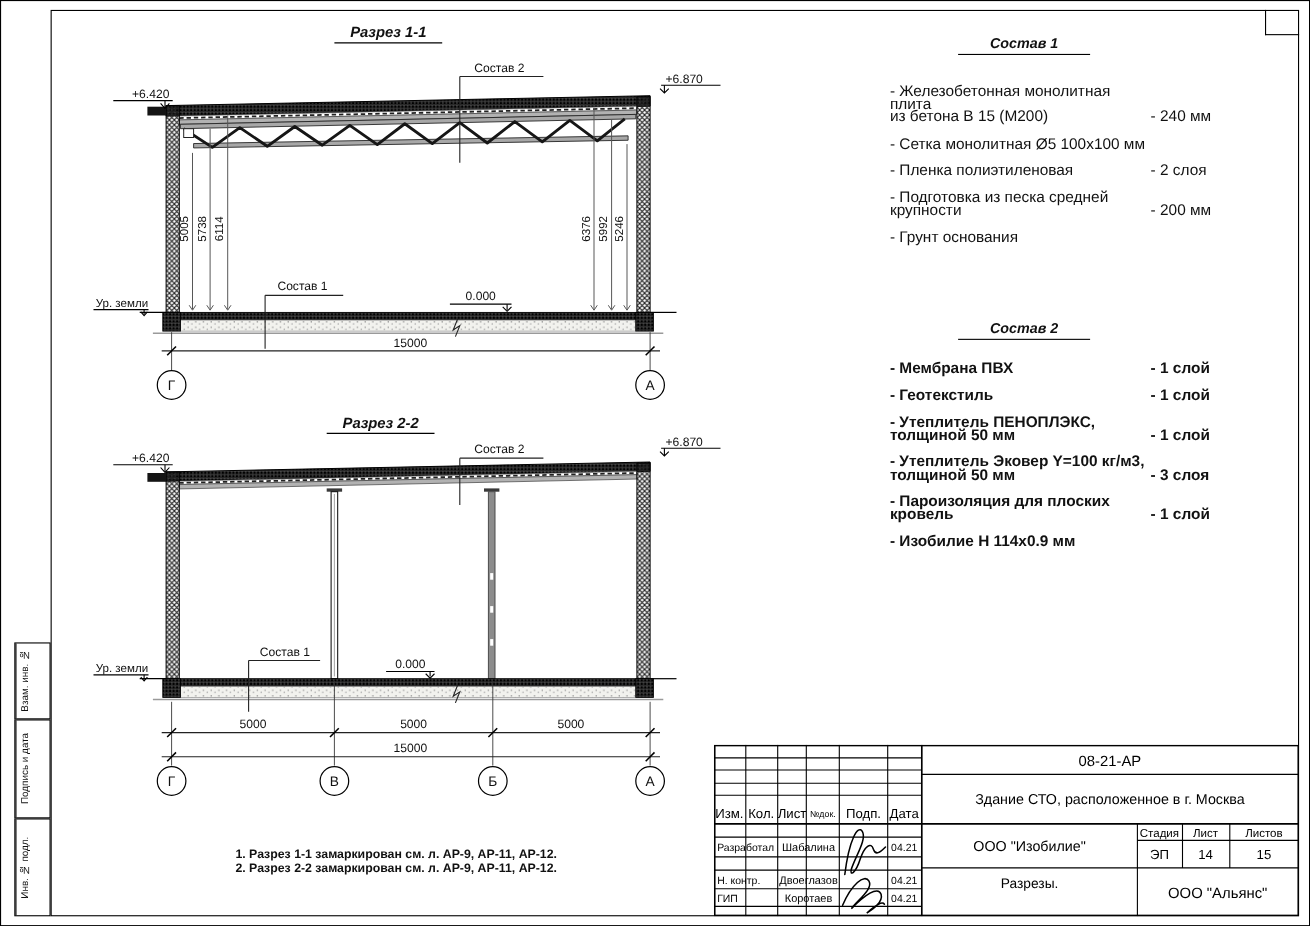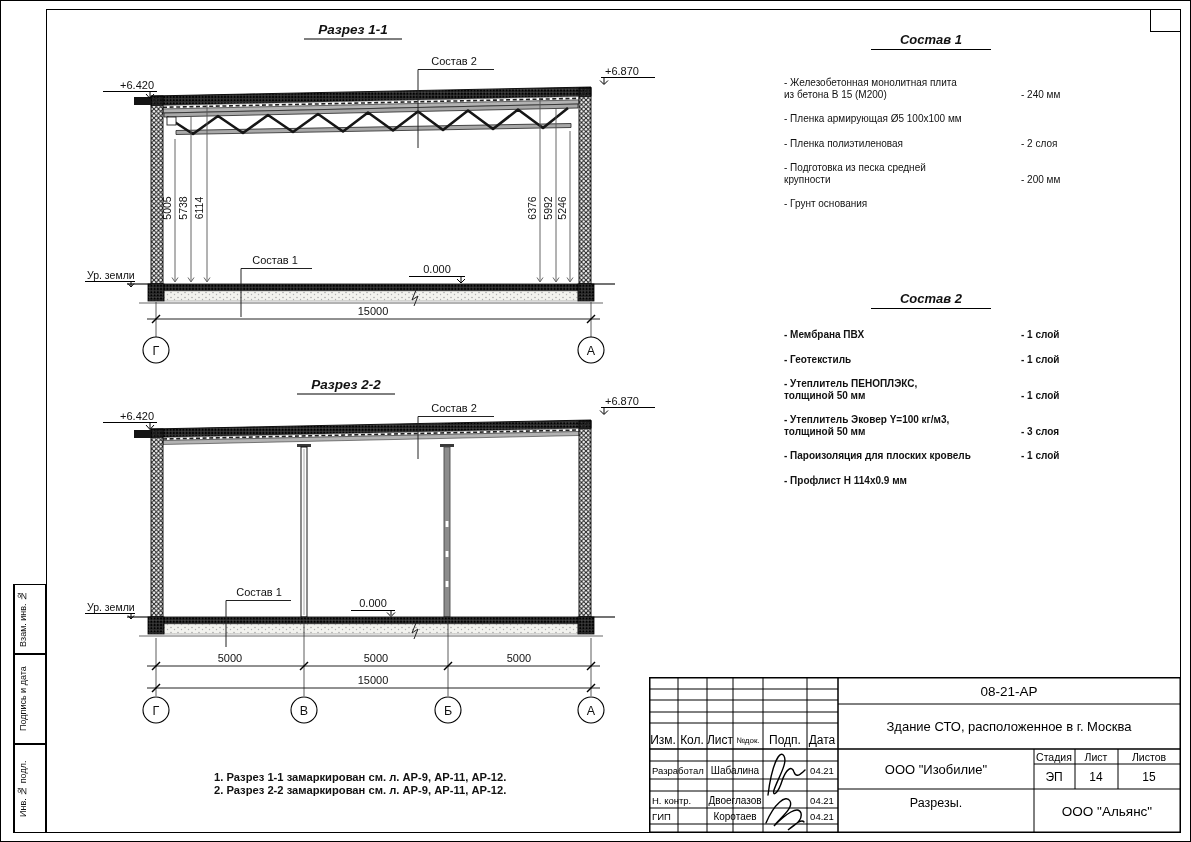--- a/index.html
+++ b/index.html
@@ -18,21 +18,21 @@
   svg text{font-family:"Liberation Sans",sans-serif;fill:#111;}
   .sec-title{font-size:13.5px;font-style:italic;font-weight:bold;}
   .lvl{font-size:11px;}
   .callout{font-size:11px;}
   .dim{font-size:11px;}
   .dimv{font-size:10.5px;}
   .axis{font-size:12.5px;}
   .ground{font-size:10.5px;}
   .list-title{font-size:13px;font-weight:bold;font-style:italic;text-align:center;
     border-bottom:1px solid #000;padding-bottom:2px;width:120px;}
-  .list-items{width:300px;font-size:10px;line-height:11.5px;}
+  .list-items{width:300px;font-size:14px;line-height:11.5px;margin-left:25px;}
   .list-item{display:flex;align-items:flex-end;margin-bottom:13px;}
   .li-name{width:237px;white-space:pre-line;}
   .li-val{width:63px;white-space:nowrap;}
   .notes{font-size:11.2px;line-height:12.8px;white-space:pre-line;font-weight:bold;}
   .tb-svg{left:648px;top:676px;}
   .tb-svg text{fill:#000;}
 </style>
 </head>
 <body>
 
@@ -289,21 +289,21 @@
   </svg>
 
   <div class="abs list-title" style="left:870px;top:31px;">Состав 1</div>
   <div class="abs list-items" style="left:783px;top:76px;">
     <div class="list-item">
       <span class="li-name">- Железобетонная  монолитная плита
 из бетона В 15 (М200)</span>
       <span class="li-val">- 240 мм</span>
     </div>
     <div class="list-item">
-      <span class="li-name">- Пленка армирующая Ø5 100х100 мм</span>
+      <span class="li-name">- Сетка монолитная Ø5 100х100 мм</span>
       <span class="li-val"></span>
     </div>
     <div class="list-item">
       <span class="li-name">- Пленка полиэтиленовая</span>
       <span class="li-val">-  2 слоя</span>
     </div>
     <div class="list-item">
       <span class="li-name">- Подготовка из песка средней
 крупности</span>
       <span class="li-val">- 200 мм</span>
@@ -332,21 +332,21 @@
     <div class="list-item">
       <span class="li-name">- Утеплитель Эковер Y=100 кг/м3,
 толщиной 50 мм</span>
       <span class="li-val">- 3 слоя</span>
     </div>
     <div class="list-item">
       <span class="li-name">- Пароизоляция для плоских кровель</span>
       <span class="li-val">- 1 слой</span>
     </div>
     <div class="list-item">
-      <span class="li-name">- Профлист Н 114х0.9 мм</span>
+      <span class="li-name">- Изобилие Н 114х0.9 мм</span>
       <span class="li-val"></span>
     </div>
   </div>
 
   <div class="abs notes" style="left:213px;top:770px;">1. Разрез 1-1 замаркирован см. л. АР-9, АР-11, АР-12.
 2. Разрез 2-2 замаркирован см. л. АР-9, АР-11, АР-12.</div>
 
   <svg class="abs tb-svg" width="532" height="156" viewBox="0 0 532 156">
     <rect x="0.75" y="0.75" width="530.5" height="154.5" fill="#fff" stroke="#000" stroke-width="1.5"></rect>
 

